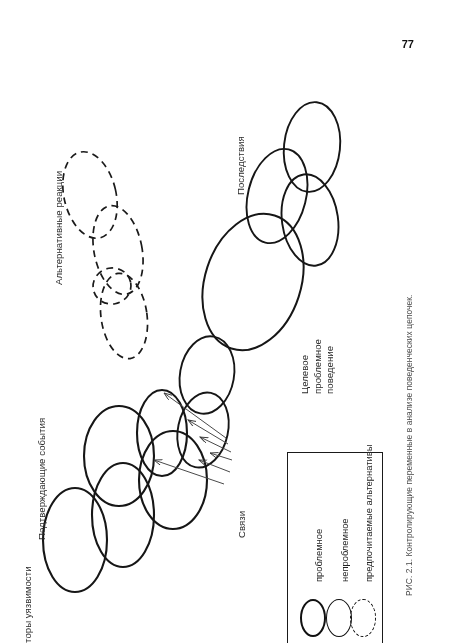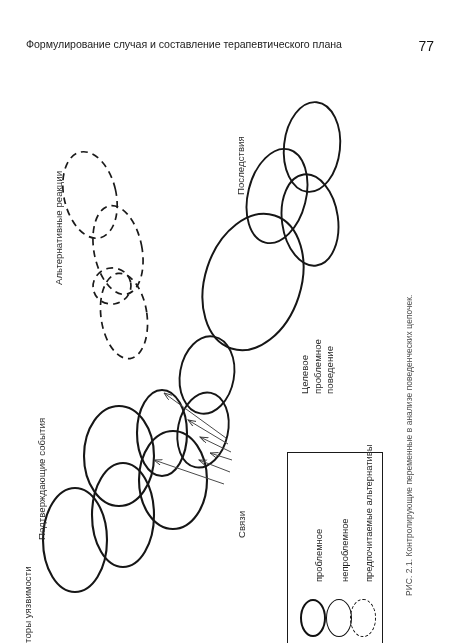--- a/index.html
+++ b/index.html
@@ -31,24 +31,24 @@
     position: absolute;
     left: 26px;
     top: 0;
     font-size: 10.6px;
     color: #1c1c1c;
     letter-spacing: -0.05px;
     white-space: nowrap;
   }
   #header-pagenum {
     position: absolute;
-    right: 16px;
+    right: 36px;
     top: 0;
-    font-size: 14px;
-    font-weight: normal;
+    font-size: 11px;
+    font-weight: bold;
     color: #111111;
   }
   
   #figure {
     position: absolute;
     left: 0;
     top: 60px;
     width: 450px;
     height: 560px;
   }
@@ -134,21 +134,20 @@
     color: #4a4a4a;
     letter-spacing: 0.1px;
   }
 </style>
 </head>
 <body>
 
 <div id="page">
 
   <div id="header">
-    <div id="header-title">Формулирование случая и составление терапевтического плана</div>
     <div id="header-pagenum">77</div>
   </div>
 
   <div id="figure">
 
     <svg width="450" height="560" viewBox="0 0 450 560">
 
       <defs>
         <marker id="arrowhead" markerWidth="9" markerHeight="9" refX="8" refY="3" orient="auto" markerUnits="strokeWidth">
           <path d="M0,0 L8,3 L0,6" fill="none" stroke="#3a3a3a" stroke-width="0.9"></path>

